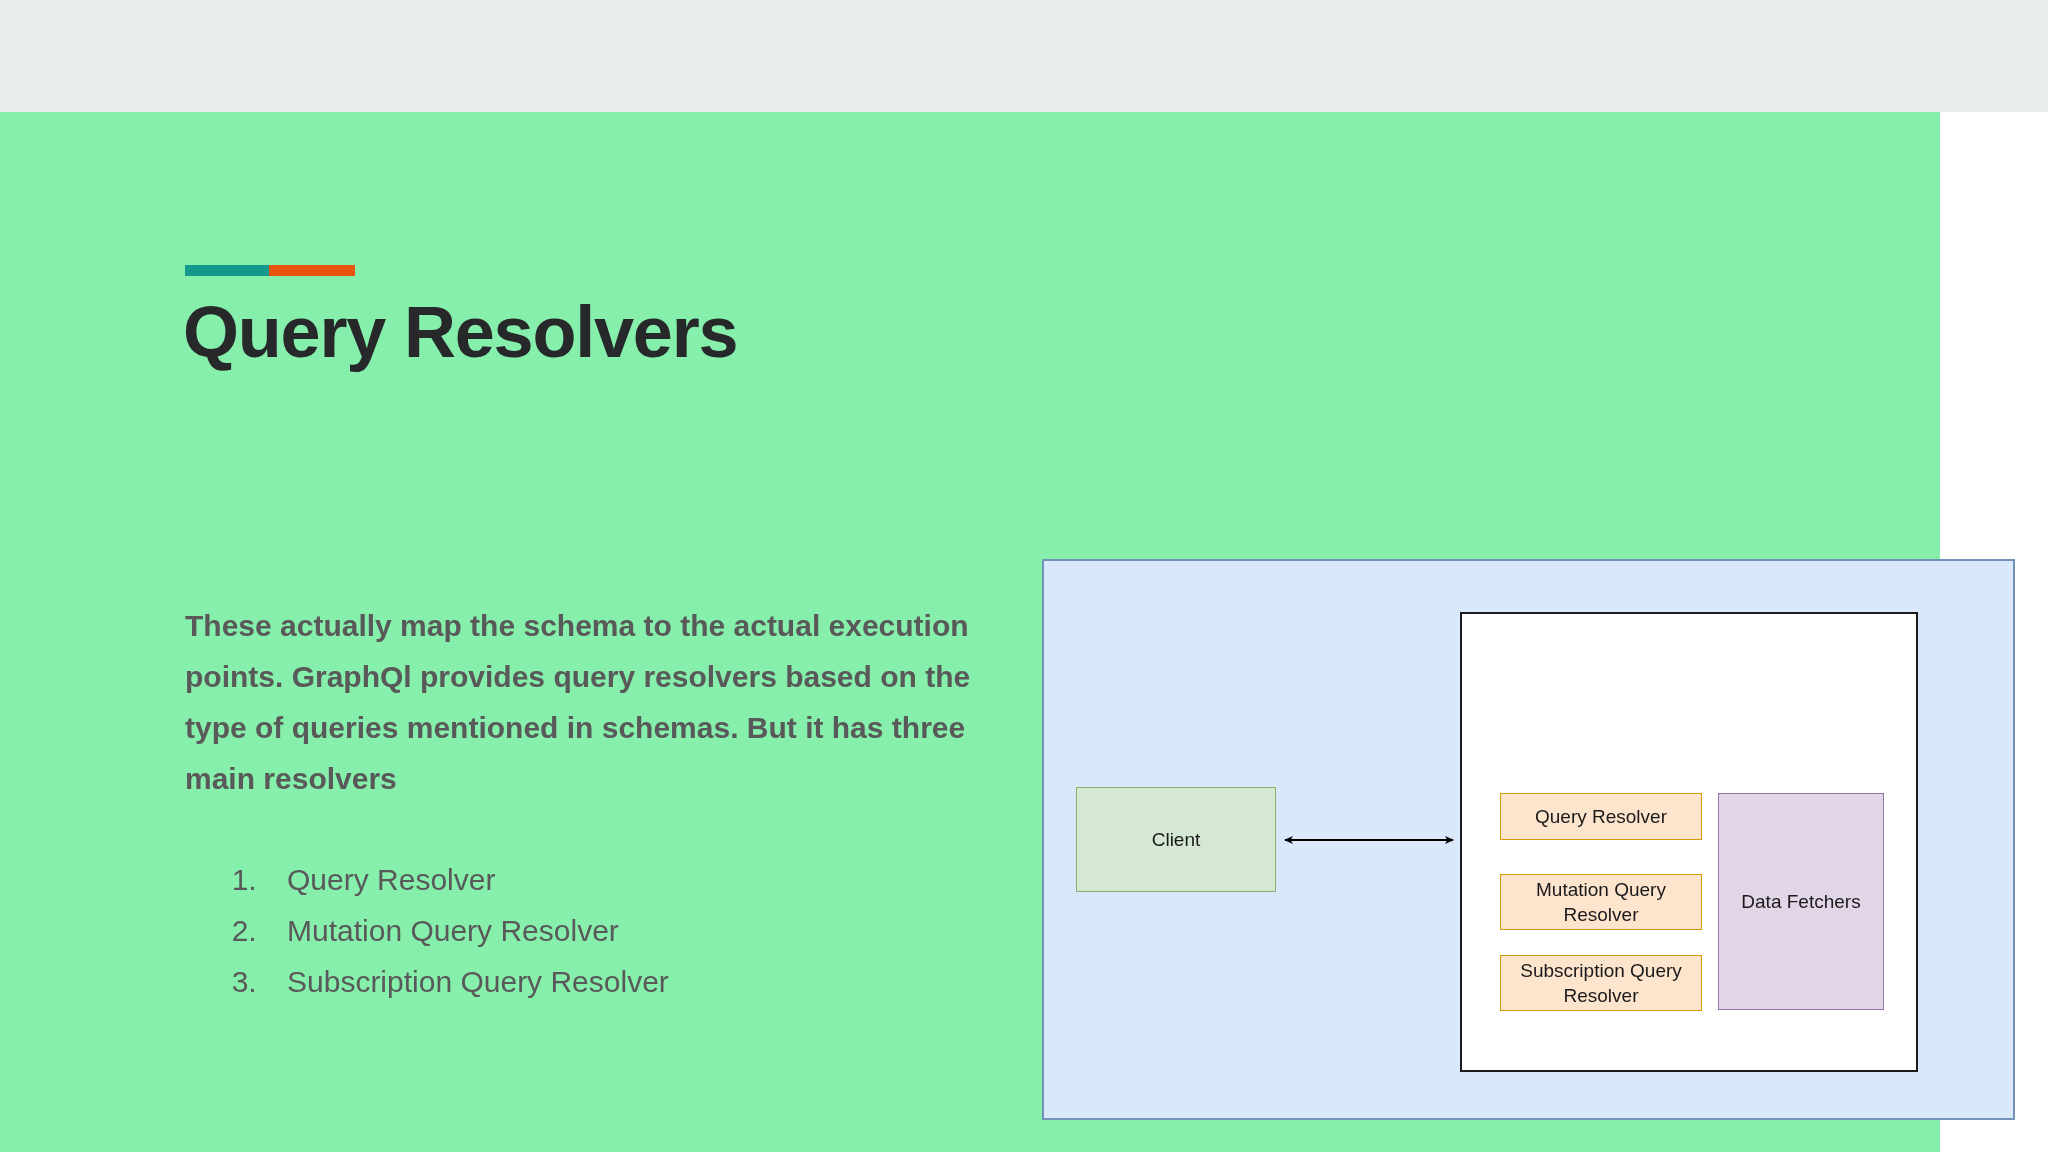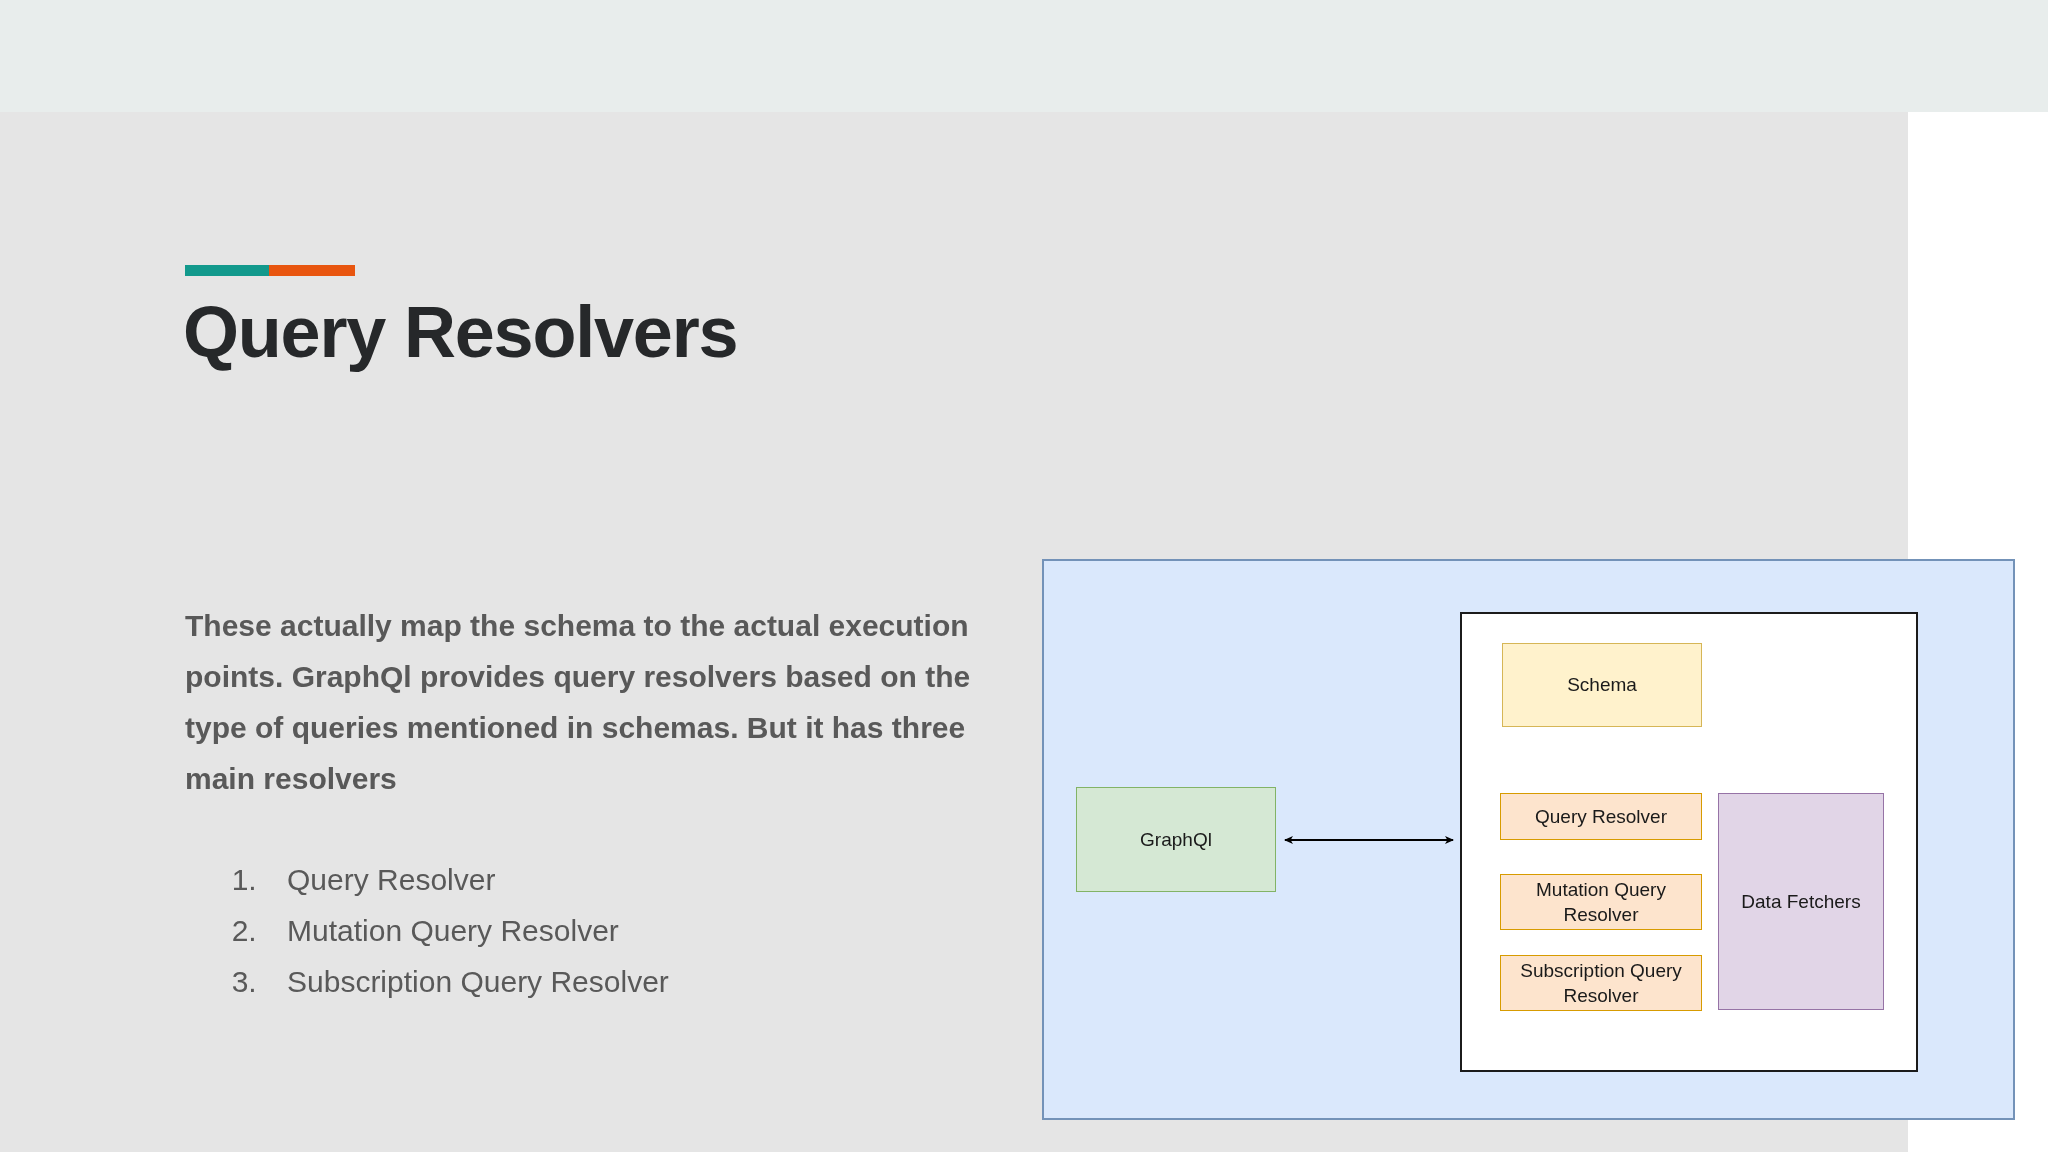--- a/index.html
+++ b/index.html
@@ -25,21 +25,22 @@
     background: #e8edec;
   }
 
   
   .slide {
     position: absolute;
     left: 0;
     top: 112px;
     width: 1908px;
     height: 1040px;
-    background: #e5e5e5;
+    background: #86efac;
+    padding-left: 32px;
   }
 
   
   .accent-bar {
     position: absolute;
     left: 185px;
     top: 153px;
     width: 170px;
     height: 11px;
     display: flex;
@@ -205,37 +206,36 @@
   <div class="body-text">These actually map the schema to the actual execution points. GraphQl provides query resolvers based on the type of queries mentioned in schemas. But it has three main resolvers</div>
 
   <ol class="resolver-list">
     <li>Query Resolver</li>
     <li>Mutation Query Resolver</li>
     <li>Subscription Query Resolver</li>
   </ol>
 
   <div class="diagram"></div>
 
-  <div class="node node-client">GraphQl</div>
+  <div class="node node-client">Client</div>
 
   <svg class="arrow-client-server" viewBox="0 0 186 36" width="186" height="36">
     <defs>
       <marker id="ah-end" markerWidth="10" markerHeight="10" refX="8" refY="4" orient="auto" markerUnits="userSpaceOnUse">
         <path d="M0,0 L9,4 L0,8 L2.4,4 Z" fill="#000000"></path>
       </marker>
       <marker id="ah-start" markerWidth="10" markerHeight="10" refX="1" refY="4" orient="auto" markerUnits="userSpaceOnUse">
         <path d="M9,0 L0,4 L9,8 L6.6,4 Z" fill="#000000"></path>
       </marker>
     </defs>
     <line x1="9" y1="18" x2="177" y2="18" stroke="#000000" stroke-width="2" marker-start="url(#ah-start)" marker-end="url(#ah-end)"></line>
   </svg>
 
   <div class="inner-box"></div>
 
-  <div class="node node-schema">Schema</div>
 
   <div class="node node-resolver node-query-resolver">Query Resolver</div>
 
   <div class="node node-resolver node-mutation-resolver">Mutation Query Resolver</div>
 
   <div class="node node-resolver node-subscription-resolver">Subscription Query Resolver</div>
 
   <div class="node node-data-fetchers">Data Fetchers</div>
 
 </div>

